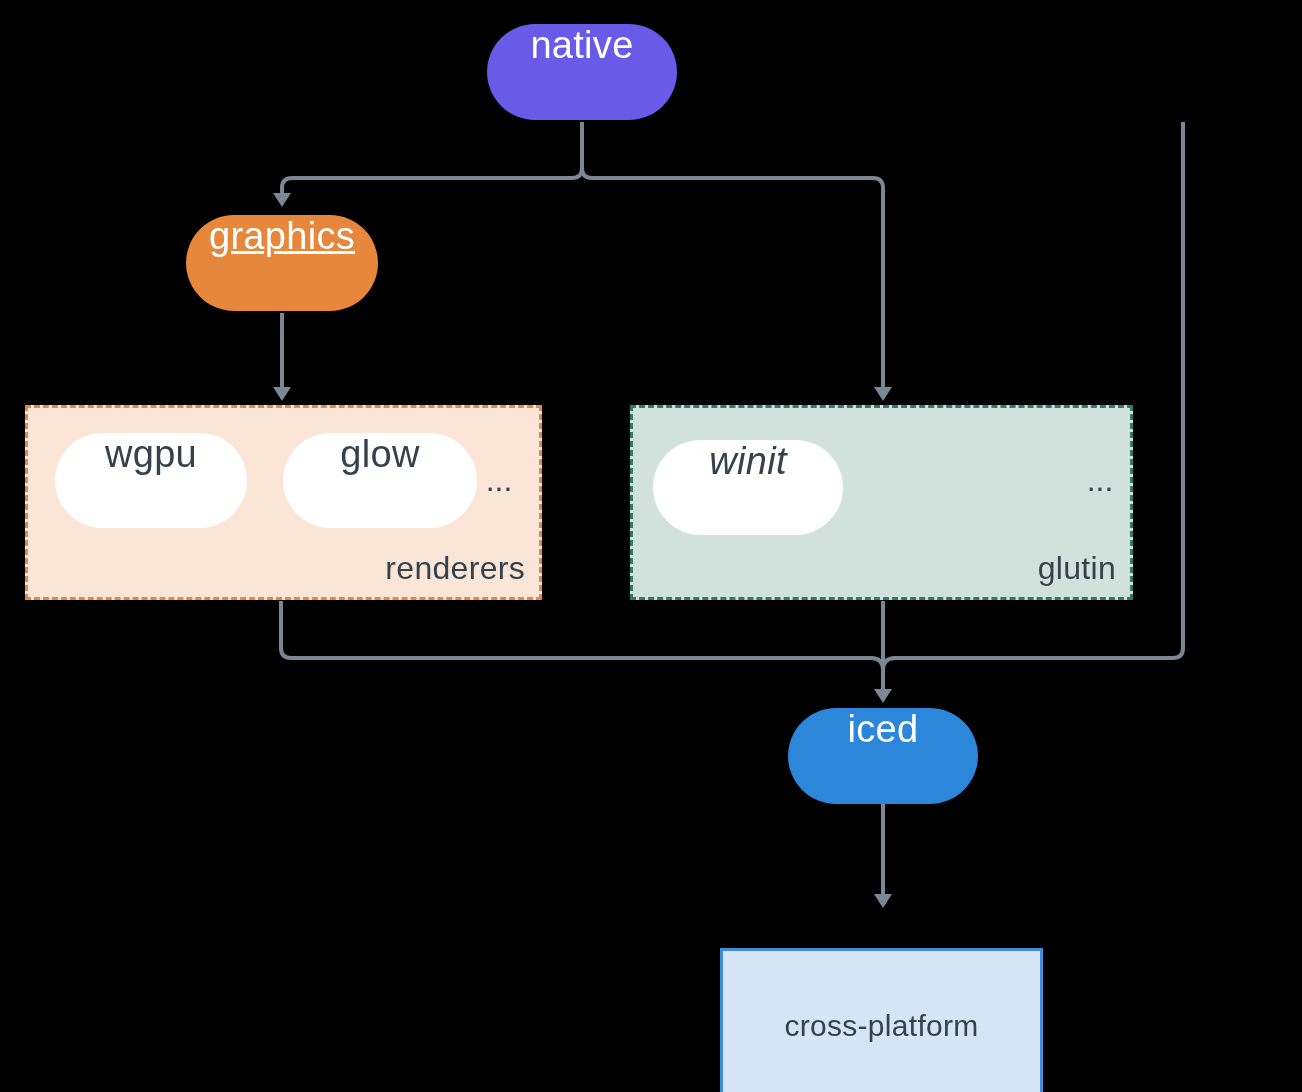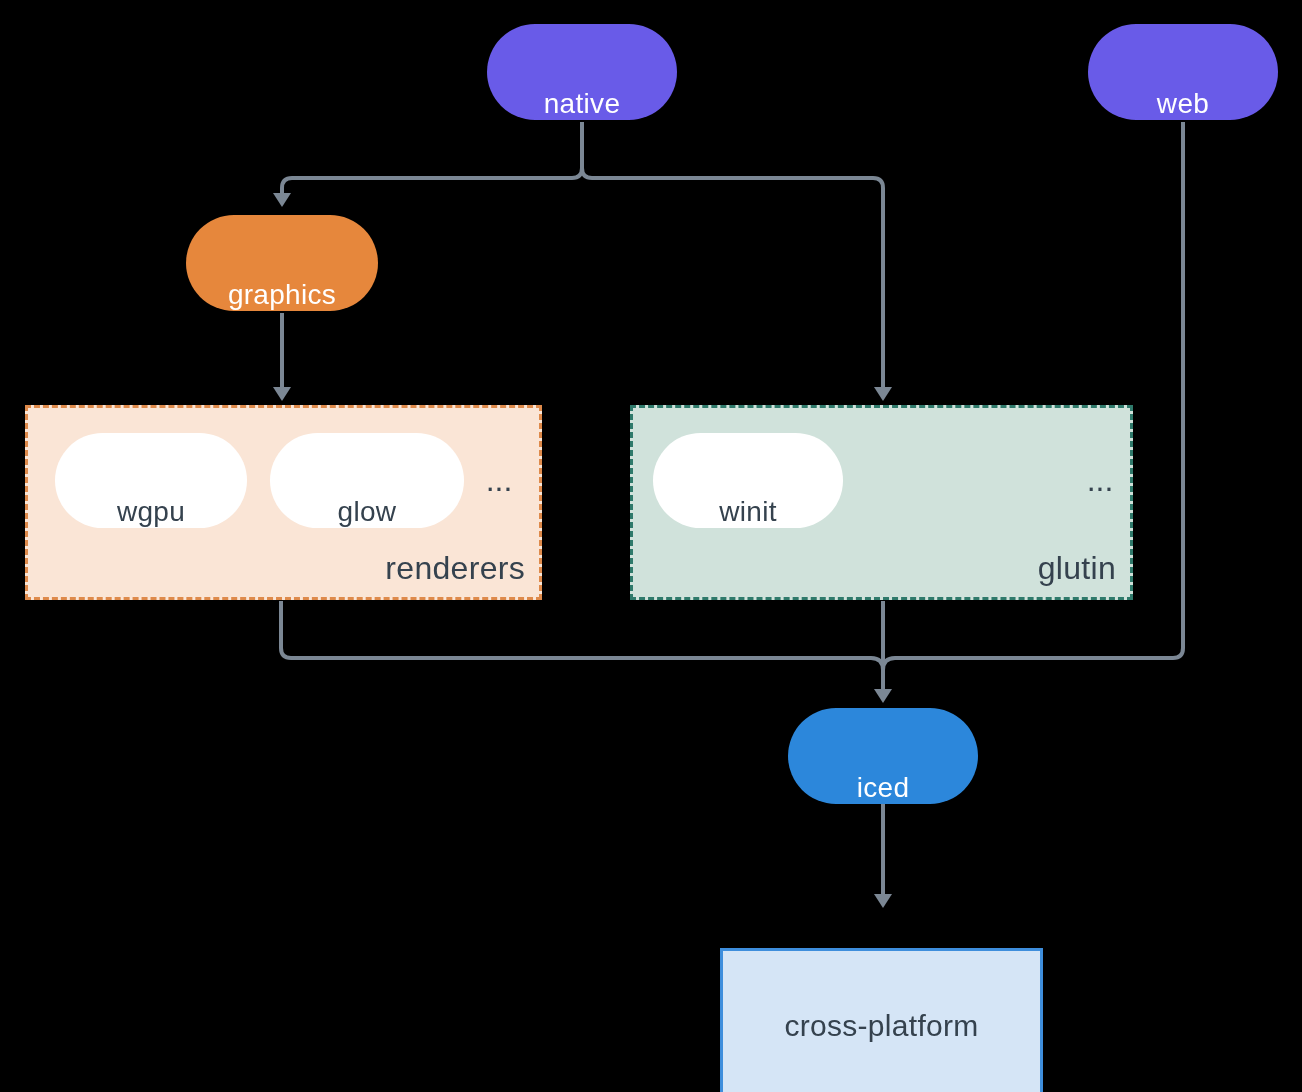--- a/index.html
+++ b/index.html
@@ -13,25 +13,25 @@
   .canvas{
     position:relative;width:1302px;height:1092px;overflow:hidden;
     background:var(--background);
     font-family:"Liberation Sans", sans-serif;
   }
   .edges{position:absolute;left:0;top:0;width:1302px;height:1092px;}
   .edges path{stroke:var(--connector);stroke-width:4;fill:none;}
   .edges polygon{fill:var(--connector);stroke:none;}
   .pill{
     position:absolute;height:96px;border-radius:48px;
-    display:flex;align-items:flex-end;justify-content:center;
-    font-size:28px;letter-spacing:.3px;
+    display:flex;align-items:flex-start;justify-content:center;
+    font-size:38px;letter-spacing:.3px;
   }
   .pill.purple{background:var(--purple-pill);color:var(--pill-text-light);}
-  .pill.orange{background:var(--orange-pill);color:var(--pill-text-light);}
+  .pill.orange{background:var(--orange-pill);color:var(--pill-text-light);text-decoration:underline;}
   .pill.blue{background:var(--blue-pill);color:var(--pill-text-light);}
   .pill.white{height:95px;background:var(--white-pill);color:var(--pill-text-dark);}
   .group{position:absolute;top:405px;}
   .group-inner{position:relative;width:100%;height:100%;}
   .group.renderers{
     left:25px;width:504px;height:189px;
     background:var(--renderers-fill);border:3px dashed var(--renderers-border);padding-left:7px;
   }
   .group.shells{
     left:630px;width:497px;height:189px;
@@ -70,44 +70,41 @@
     <polygon points="874,387 892,387 883,401"></polygon>
     <polygon points="273,387 291,387 282,401"></polygon>
     <polygon points="874,689 892,689 883,703"></polygon>
     <polygon points="874,894 892,894 883,908"></polygon>
   </svg>
 
   <div class="pill purple" style="left:487px;top:24px;width:190px;">
     <span>native</span>
   </div>
 
-  <div class="pill purple" style="left:1088px;top:24px;width:190px;">
-    <span>web</span>
-  </div>
 
   <div class="pill orange" style="left:186px;top:215px;width:192px;">
     <span>graphics</span>
   </div>
 
   <div class="group renderers">
     <div class="group-inner">
       <div class="pill white" style="left:20px;top:25px;width:192px;">
         <span>wgpu</span>
       </div>
-      <div class="pill white" style="left:235px;top:25px;width:194px;">
+      <div class="pill white" style="left:248px;top:25px;width:194px;">
         <span>glow</span>
       </div>
       <div class="ellipsis" style="left:434px;">...</div>
       <div class="group-label">renderers</div>
     </div>
   </div>
 
   <div class="group shells">
     <div class="group-inner">
-      <div class="pill white" style="left:20px;top:25px;width:190px;">
+      <div class="pill white" style="left:20px;top:32px;width:190px;font-style:italic;">
         <span>winit</span>
       </div>
       <div class="ellipsis" style="left:437px;">...</div>
       <div class="group-label">glutin</div>
     </div>
   </div>
 
   <div class="pill blue" style="left:788px;top:708px;width:190px;">
     <span>iced</span>
   </div>

